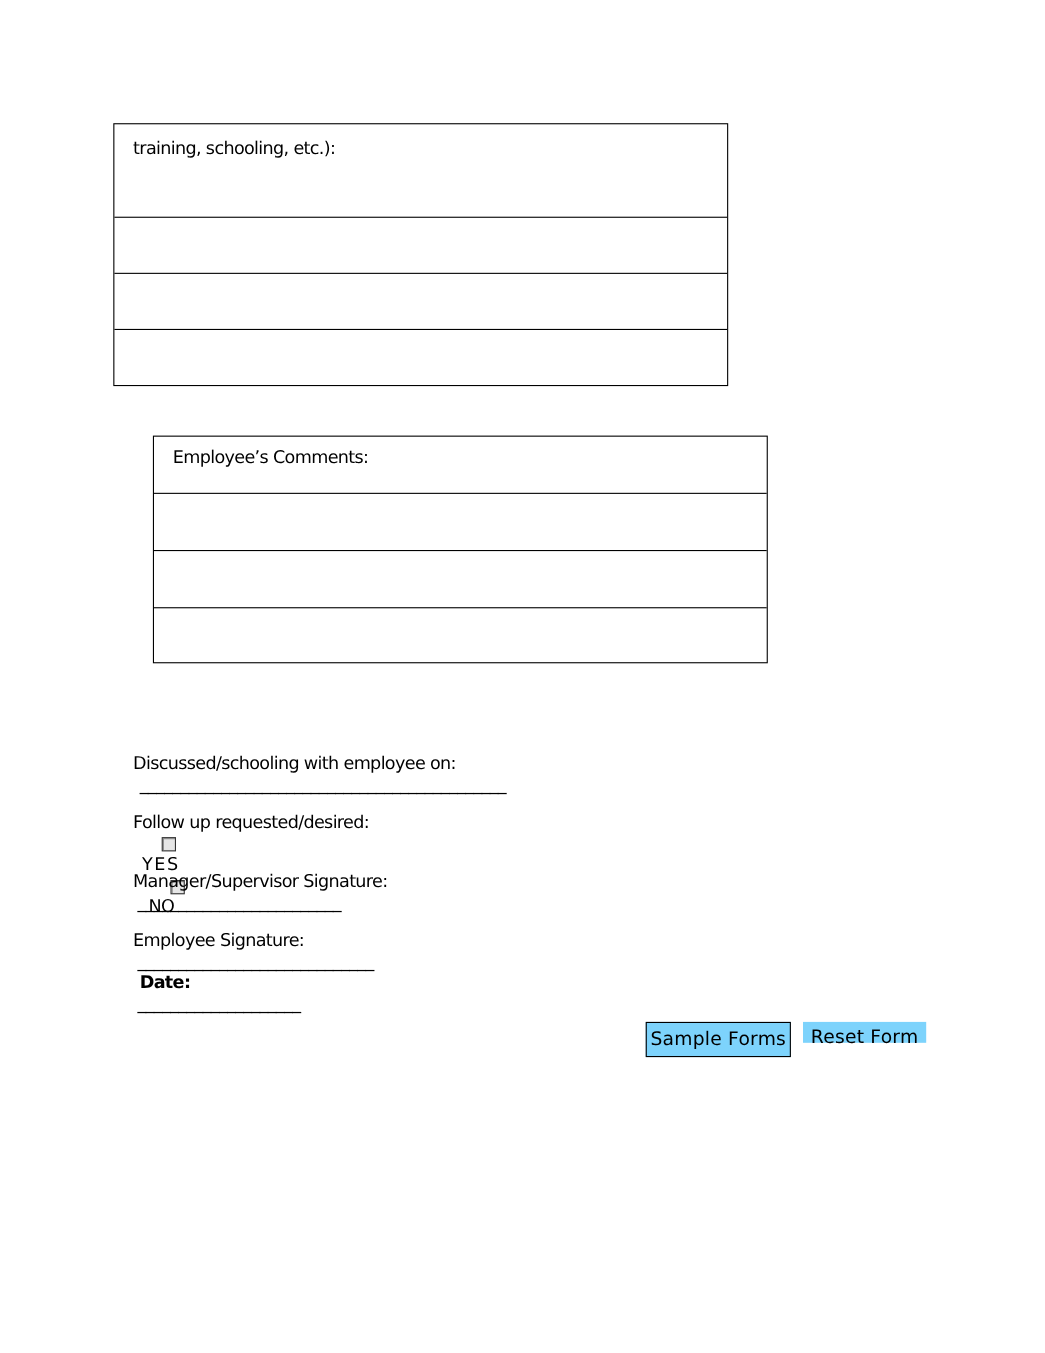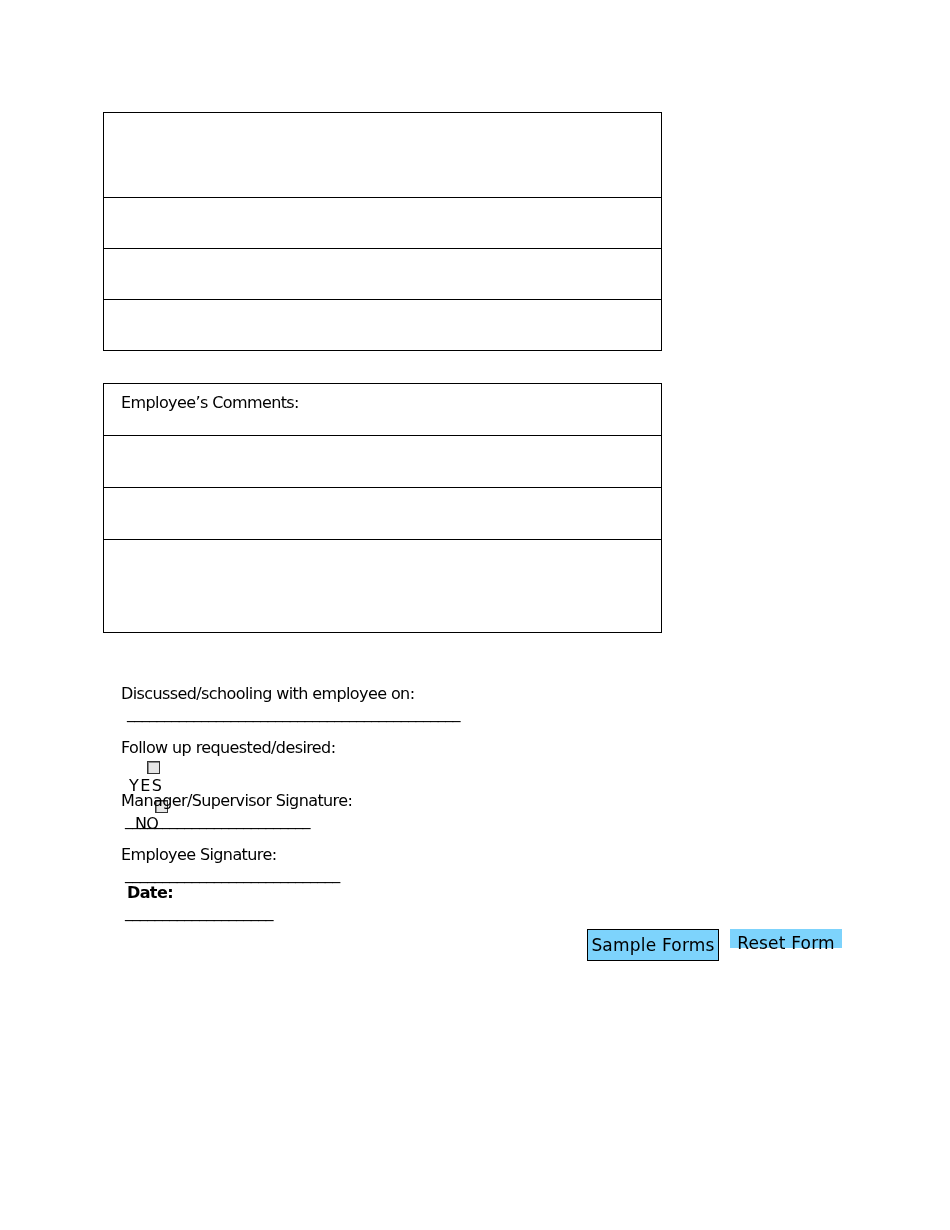--- a/index.html
+++ b/index.html
@@ -16,27 +16,28 @@
   .btn { position: absolute; top: 929px; height: 32px; background: #7dd3fc; font-size: 17px;
          box-sizing: border-box; text-align: center; line-height: 30px; letter-spacing: 0.2px; }
   .btn.sample { left: 587px; width: 132px; border: 1px solid #000; }
   .btn.reset { left: 730px; width: 112px; height: 19px; border: none; line-height: 28px; }
 </style>
 </head>
 <body>
 
 <div class="box" style="top:112px; height:239px;">
   <div class="hdr" style="height:85px;">
+    <div>training, schooling, etc.):</div>
   </div>
   <div class="row"></div>
   <div class="row"></div>
   <div class="row" style="height:52px;"></div>
 </div>
 
-<div class="box" style="top:383px; height:250px;">
+<div class="box" style="top:396px; height:207px;margin-left:36px;">
   <div class="hdr" style="height:52px; padding-top:3px;">Employee’s Comments:</div>
   <div class="row" style="height:52px;"></div>
   <div class="row" style="height:52px;"></div>
   <div class="row"></div>
 </div>
 
 <div class="line" style="top:665px;">
   <span>Discussed/schooling with employee on:</span>
   <span style="margin-left:6px;">_____________________________________________</span>
 </div>

